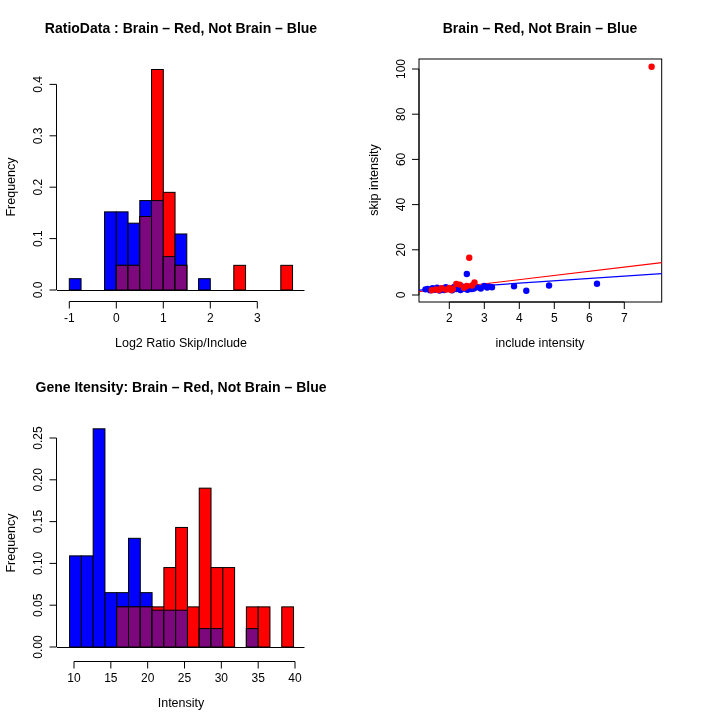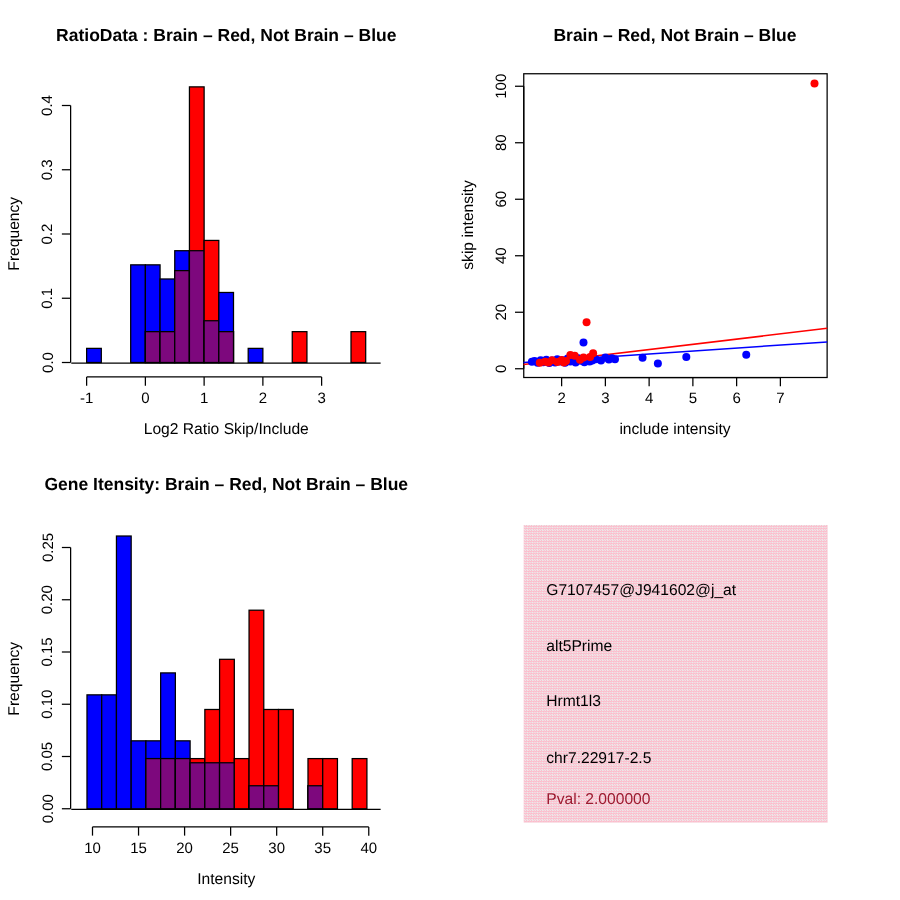--- a/index.html
+++ b/index.html
@@ -232,20 +232,13 @@
           <rect x="222.8134" y="567.58" width="11.787200000000013" height="79.41999999999996" fill="#ff0000" stroke="#000" stroke-width="1"></rect>
           <rect x="246.3878" y="628.608" width="11.787200000000013" height="18.392000000000053" fill="#0000ff" stroke="#000" stroke-width="1"></rect>
           <rect x="246.3878" y="606.872" width="11.787200000000013" height="40.12800000000004" fill="#ff0000" stroke="#000" stroke-width="1"></rect>
           <rect x="246.3878" y="628.608" width="11.787200000000013" height="18.392000000000053" fill="#7d087d" stroke="#000" stroke-width="1"></rect>
           <rect x="258.175" y="606.872" width="11.787200000000041" height="40.12800000000004" fill="#ff0000" stroke="#000" stroke-width="1"></rect>
           <rect x="281.74940000000004" y="606.872" width="11.787199999999984" height="40.12800000000004" fill="#ff0000" stroke="#000" stroke-width="1"></rect>
         </g>
       </g>
   </svg>
 
-  <div class="info-panel">
-    <div class="info-line" style="top: 45px;">G7107457@J941602@j_at</div>
-    <div class="info-line" style="top: 90px;">alt5Prime</div>
-    <div class="info-line" style="top: 134px;">Hrmt1l3</div>
-    <div class="info-line" style="top: 179px;">chr7.22917-2.5</div>
-    <div class="info-line pval" style="top: 212px;">Pval: 2.000000</div>
-  </div>
 </div>
 
 </body></html>

